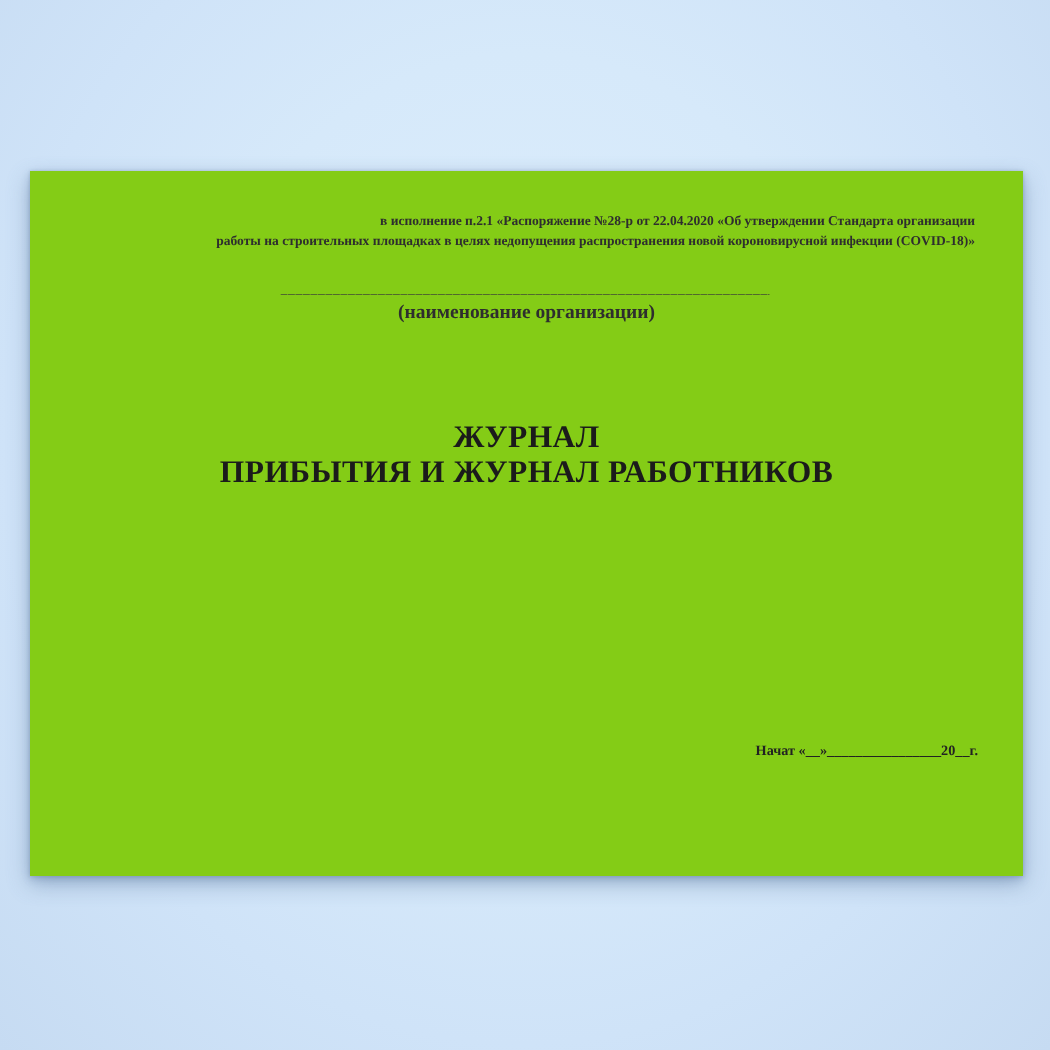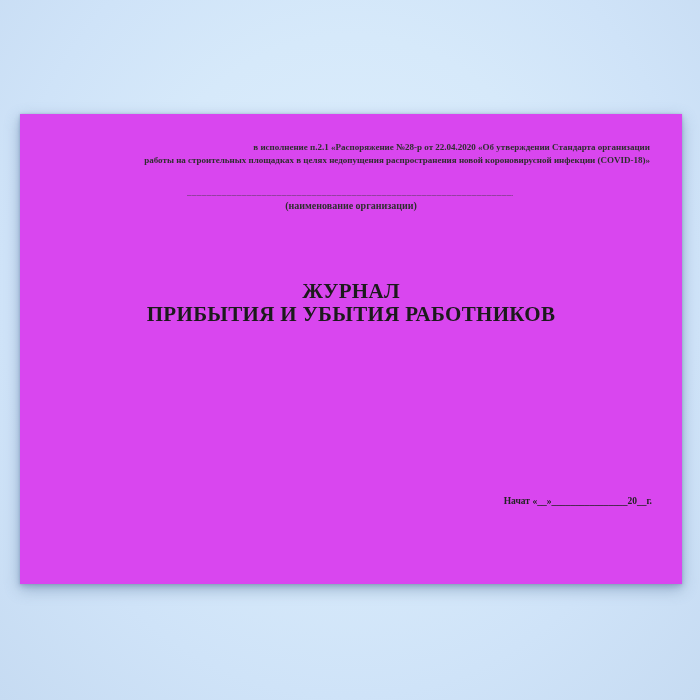--- a/index.html
+++ b/index.html
@@ -11,21 +11,21 @@
     overflow: hidden;
     background: radial-gradient(ellipse at 50% 42%, #ddeefd 0%, #d6e9fa 45%, #cfe3f8 70%, #c6dbf2 100%);
     font-family: "Liberation Serif", "DejaVu Serif", serif;
   }
   .paper {
     position: absolute;
     left: 20px;
     top: 114px;
     width: 662px;
     height: 470px;
-    background: #d946ef;
+    background: #84cc16;
     box-shadow: 0 5px 14px rgba(80, 110, 150, 0.45),
                 0 2px 5px rgba(80, 110, 150, 0.30),
                 0 0 2px rgba(90, 115, 150, 0.25);
   }
   .exec-header {
     position: absolute;
     top: 27px;
     right: 32px;
     left: 60px;
     text-align: right;
@@ -47,21 +47,21 @@
     color: #3a3a3a;
     white-space: nowrap;
     letter-spacing: 0.5px;
   }
   .org-caption {
     position: absolute;
     top: 86px;
     left: 0;
     right: 0;
     text-align: center;
-    font-size: 10px;
+    font-size: 13px;
     font-weight: bold;
     color: #2e2e2e;
   }
   .doc-title {
     position: absolute;
     top: 166px;
     left: 0;
     right: 0;
     text-align: center;
     font-size: 21px;
@@ -92,20 +92,20 @@
     <div>в исполнение п.2.1 «Распоряжение №28-р от 22.04.2020 «Об утверждении Стандарта организации</div>
     <div>работы на строительных площадках в целях недопущения распространения новой короновирусной инфекции (COVID-18)»</div>
   </div>
 
   <div class="org-line">________________________________________________________________________________________________</div>
 
   <div class="org-caption">(наименование организации)</div>
 
   <div class="doc-title">
     <div>ЖУРНАЛ</div>
-    <div>ПРИБЫТИЯ И УБЫТИЯ РАБОТНИКОВ</div>
+    <div>ПРИБЫТИЯ И ЖУРНАЛ РАБОТНИКОВ</div>
   </div>
 
   <div class="dates-block">
     <div class="date-row">Начат «__»________________20__г.</div>
   </div>
 
 </div>
 
 </body></html>

